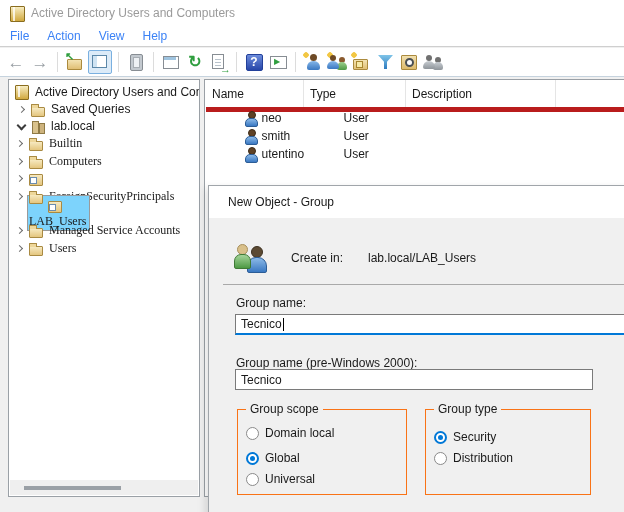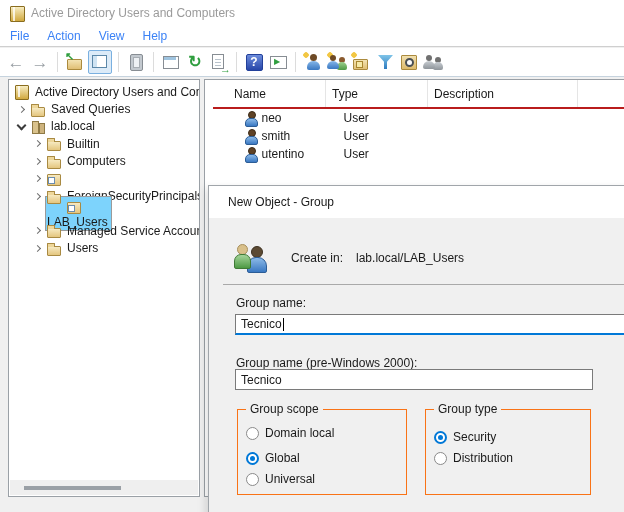--- a/index.html
+++ b/index.html
@@ -71,21 +71,21 @@
                     clip-path:polygon(0 0,100% 0,60% 48%,60% 100%,40% 100%,40% 48%);}
   .i-find::before{content:"";position:absolute;left:3px;top:4px;width:14px;height:13px;
                   background:linear-gradient(#f0dfae,#ddba6b);border:1px solid #ab8a3d;border-radius:1px;}
   .i-find::after{content:"";position:absolute;left:7px;top:7px;width:5px;height:5px;border:2px solid #4a4f54;border-radius:50%;background:#fdfdfd;}
 
   
   .treepane{position:absolute;left:8px;top:79px;width:192px;height:418px;background:#fff;
             border:1px solid #9aa0a6;box-sizing:border-box;overflow:hidden;}
   .treeinner{position:absolute;left:0;top:3px;right:0;}
   .trow{height:17.4px;display:flex;align-items:center;white-space:nowrap;}
-  .ind0{padding-left:5px;}.ind1{padding-left:5px;}.ind2{padding-left:21px;}
+  .ind0{padding-left:5px;}.ind1{padding-left:5px;}.ind2{padding-left:3px;font-family:Liberation Serif, serif;}
   .t-chev{width:16px;height:17px;position:relative;flex:none;}
   .t-chev.right::before{content:"";position:absolute;left:5px;top:6px;width:4px;height:4px;
                         border-right:1px solid #6d6d6d;border-bottom:1px solid #6d6d6d;transform:rotate(-45deg);}
   .t-chev.down::before{content:"";position:absolute;left:4px;top:4px;width:5px;height:5px;
                        border-right:2px solid #3c3c3c;border-bottom:2px solid #3c3c3c;transform:rotate(45deg);}
   .row-core{display:flex;align-items:center;padding:1px 3px 1px 1px;}
   .trow.selected .row-core{background:#7dd3fc;outline:1px solid #9a9a9a;flex-direction:column;}
   .t-icon{width:16px;height:17px;position:relative;flex:none;margin-right:4px;}
   .t-icon.folder::before{content:"";position:absolute;left:0;top:6px;width:12px;height:8px;
                          background:linear-gradient(#f6e9c0,#e4c67f);border:1px solid #a98a42;border-radius:1px;}
@@ -98,21 +98,21 @@
   .t-icon.domain::after{content:"";position:absolute;left:8px;top:5px;width:4px;height:9px;background:#cdb37e;border:1px solid #8f7a45;}
   .t-icon.root::before{content:"";position:absolute;left:0;top:2px;width:12px;height:13px;
                        background:linear-gradient(#f7ecc0,#d1a93f);border:1px solid #8a6d1f;border-radius:1px;}
   .t-icon.root::after{content:"";position:absolute;left:3px;top:3px;width:2px;height:11px;background:rgba(255,255,255,.75);}
   .hscroll{position:absolute;left:1px;right:1px;bottom:1px;height:15px;background:#efefef;}
   .hthumb{position:absolute;left:14px;top:6px;width:97px;height:4px;background:#9aa0a6;}
 
   
   .listpane{position:absolute;left:204px;top:79px;width:420px;height:418px;background:#fff;
             border:1px solid #9aa0a6;border-right:none;box-sizing:border-box;}
-  .lheader{position:absolute;left:8px;top:0;height:27px;right:0;border-bottom:2px solid #b91c1c;display:flex;padding-left:15px;}
+  .lheader{position:absolute;left:1px;top:0;height:27px;right:0;border-bottom:5px solid #b91c1c;display:flex;}
   .hcell{box-sizing:border-box;border-right:1px solid #e5e5e5;padding:7px 0 0 6px;}
   .hcell.c1{width:98px;}.hcell.c2{width:102px;}.hcell.c3{width:150px;}
   .lrows{position:absolute;left:0;top:29px;right:0;}
   .lrow{height:18px;display:flex;align-items:center;justify-content:center;}
   .lcell{box-sizing:border-box;}
   .lcell.c1{width:98px;display:flex;align-items:center;padding-left:3px;}
   .lcell.c2{width:102px;padding-left:6px;}
   .lcell.c3{width:150px;padding-left:6px;}
   .u-icon{width:16px;height:16px;position:relative;flex:none;margin-right:3px;}
   .u-icon::before{content:"";position:absolute;left:5px;top:1px;width:6px;height:6px;border-radius:50%;
@@ -127,21 +127,21 @@
   .dlg-group-icon{position:absolute;left:25px;top:56px;width:34px;height:32px;}
   .dlg-group-icon::before{content:"";position:absolute;left:3px;top:2px;width:9px;height:9px;border-radius:50%;
                           background:#d9c08a;border:1px solid #a8905e;}
   .dlg-group-icon::after{content:"";position:absolute;left:0;top:12px;width:15px;height:13px;border-radius:7px 7px 2px 2px;
                          background:linear-gradient(#a5d49a,#4e9a44);border:1px solid #3f7a36;}
   .gp2{position:absolute;right:2px;top:4px;width:19px;height:28px;}
   .gp2::before{content:"";position:absolute;left:4px;top:0;width:10px;height:10px;border-radius:50%;
                background:#5c4a33;border:1px solid #3e3222;}
   .gp2::after{content:"";position:absolute;left:0;top:11px;width:18px;height:14px;border-radius:9px 9px 2px 2px;
               background:linear-gradient(#8cbae8,#3a78c2);border:1px solid #2c5d97;}
-  .create-line{position:absolute;left:82px;top:65px;display:flex;gap:13px;}
+  .create-line{position:absolute;left:82px;top:65px;display:flex;gap:25px;}
   .dlg-sep{position:absolute;left:14px;right:0;top:98px;height:1px;background:#a9a9a9;}
   .fld-label{position:absolute;left:27px;}
   .tbox{position:absolute;left:26px;background:#fff;border:1px solid #7a7a7a;box-sizing:border-box;
         display:flex;align-items:center;padding-left:5px;}
   .tbox.focus{border-bottom:2px solid #0078d7;}
   .caret{display:inline-block;width:1px;height:13px;background:#000;margin-left:1px;}
   .gbox{position:absolute;border:1px solid #f97316;box-sizing:border-box;}
   .gbox-label{position:absolute;top:-8px;left:8px;background:#f0f0f0;padding:0 4px;}
   .rrow{position:absolute;left:8px;display:flex;align-items:center;gap:6px;height:14px;}
   .radio{width:13px;height:13px;border-radius:50%;border:1px solid #8a8a8a;background:#fff;box-sizing:border-box;position:relative;flex:none;}

